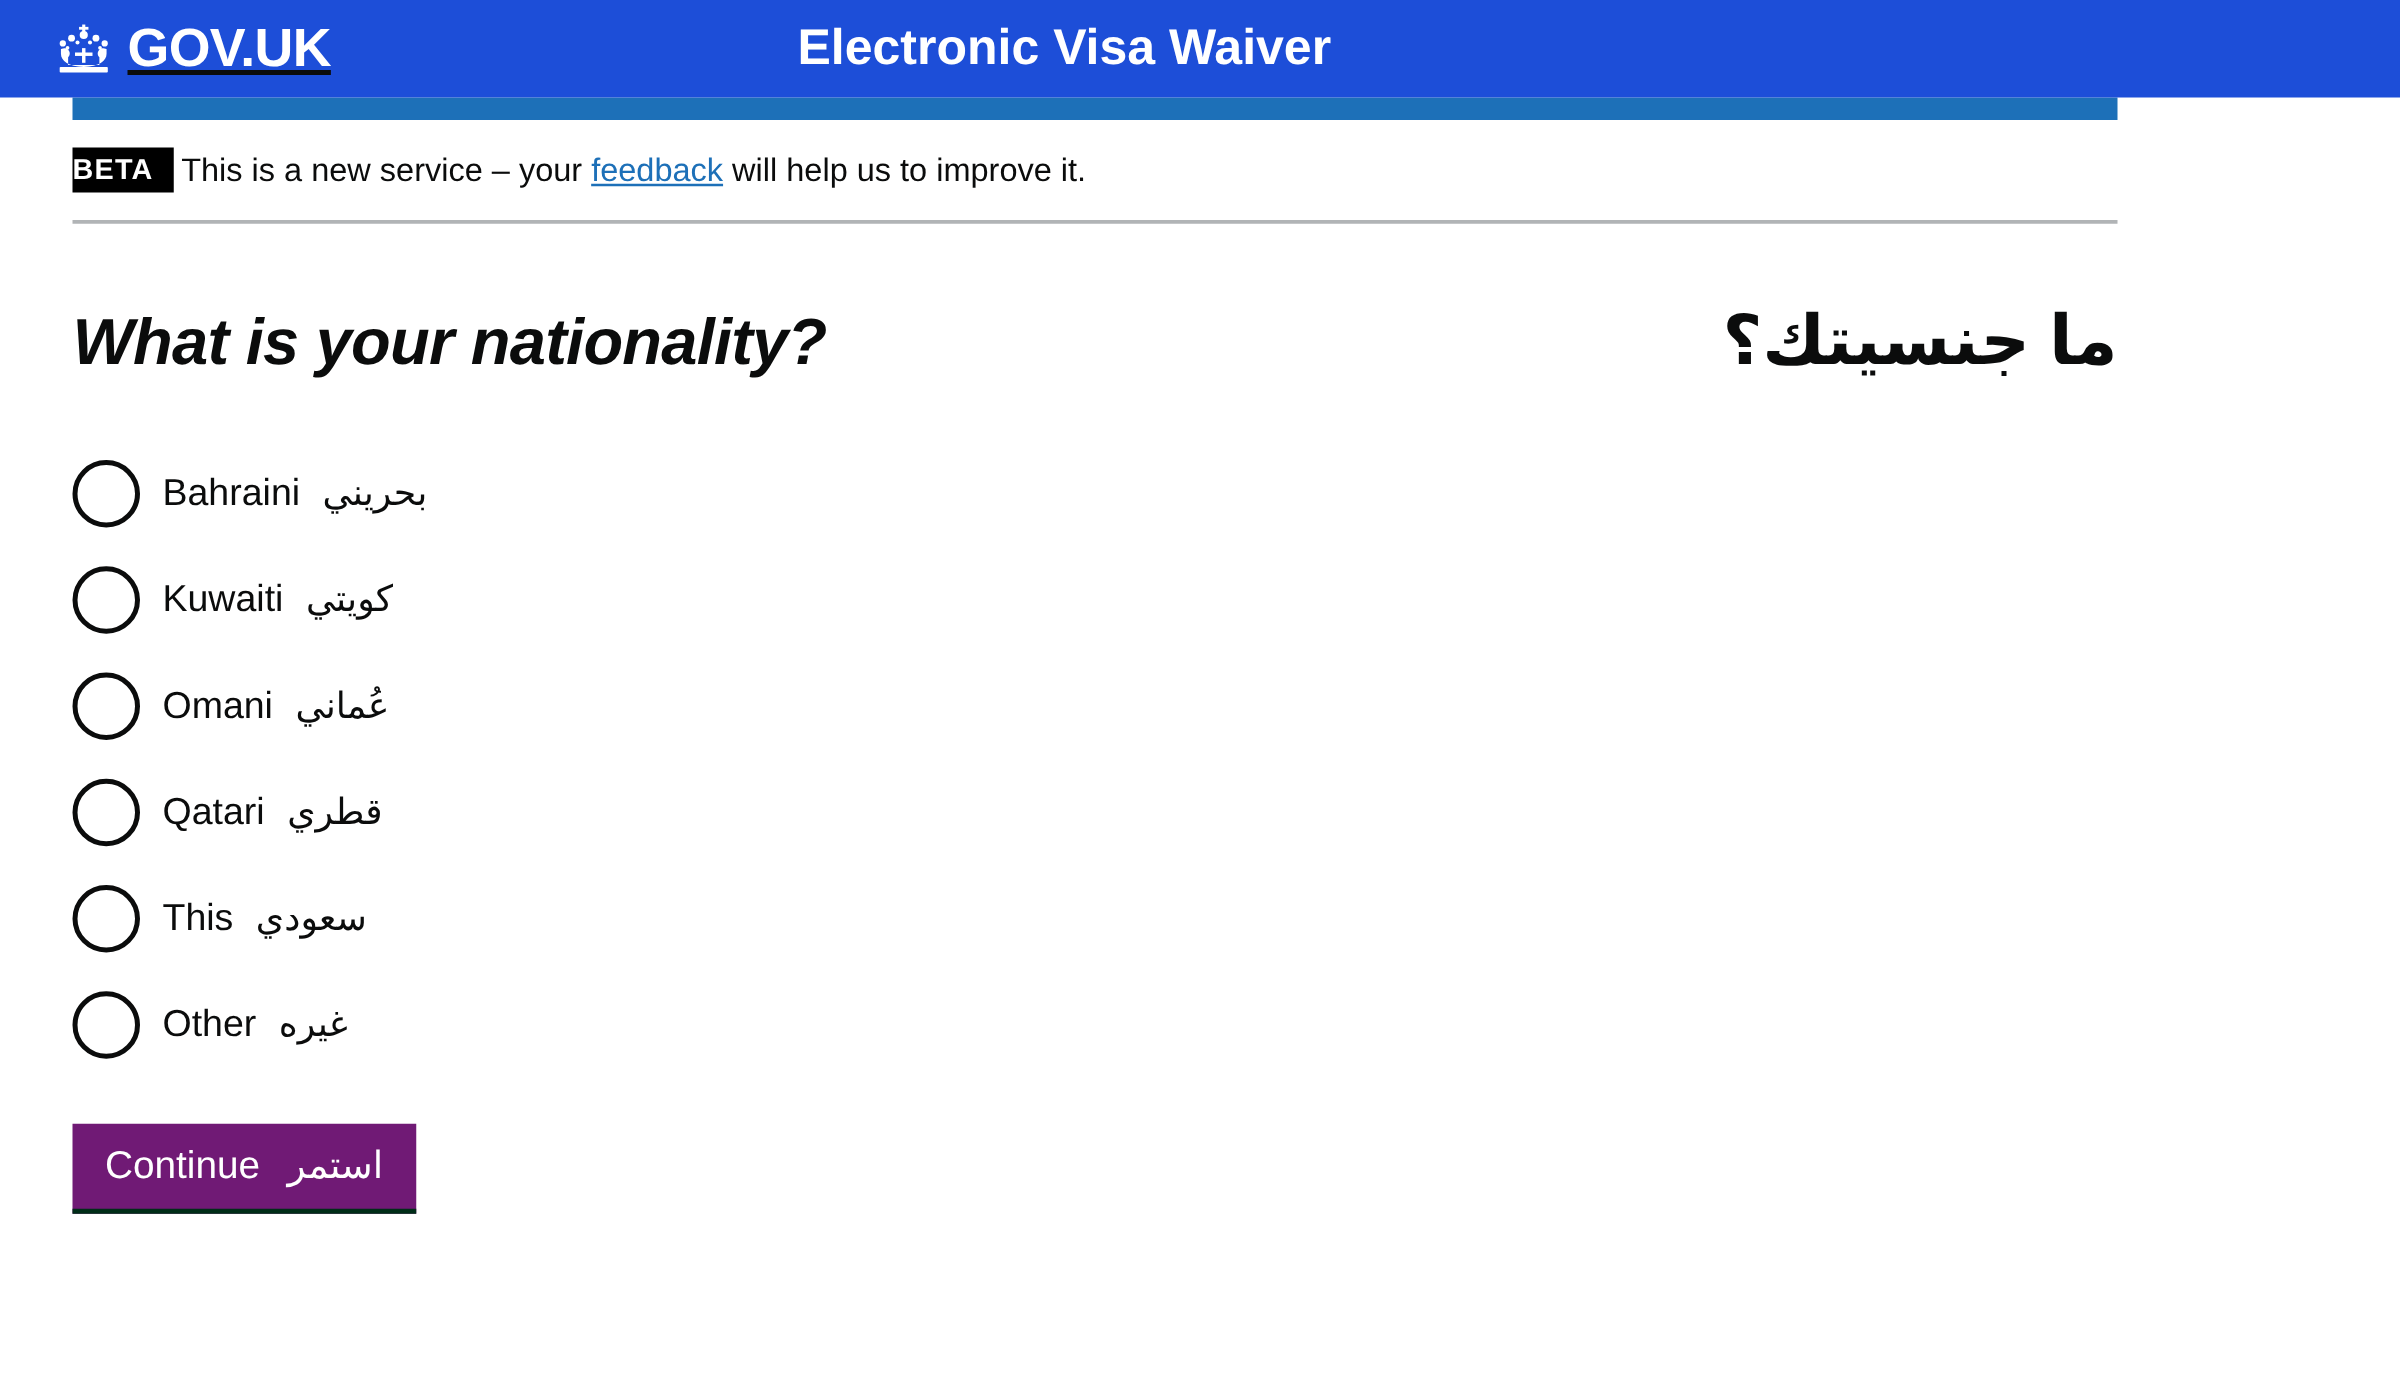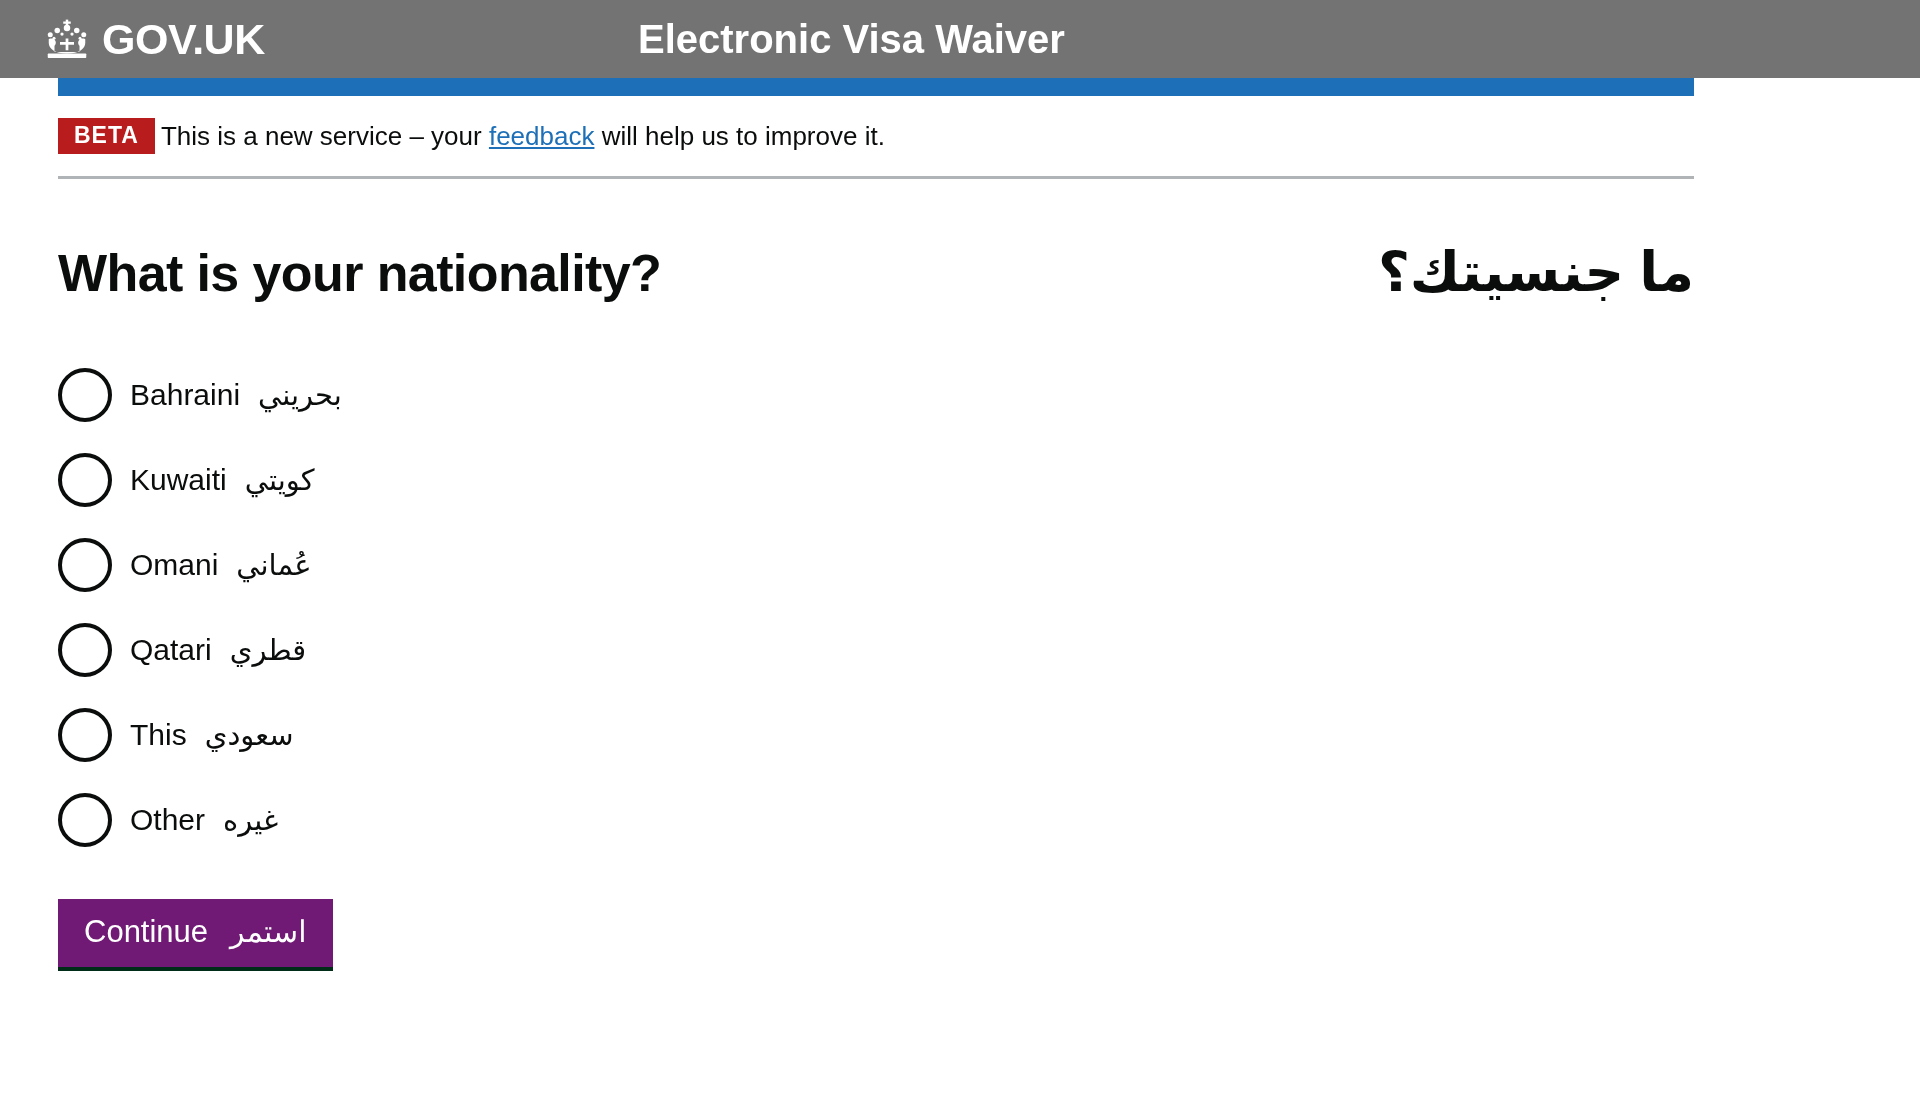--- a/index.html
+++ b/index.html
@@ -13,26 +13,27 @@
     overflow: hidden;
   }
   body {
     font-family: "Liberation Sans", "DejaVu Sans", sans-serif;
     color: #0b0c0c;
     -webkit-font-smoothing: antialiased;
   }
 
   
   .govuk-header {
-    background: #737373;
+    background: #1d4ed8;
     height: 78px;
     width: 100%;
     position: relative;
     display: flex;
     align-items: center;
+    text-decoration: underline;
   }
   .header-logo {
     display: flex;
     align-items: center;
     gap: 12px;
     margin-left: 44px;
     text-decoration: none;
   }
   .crown-icon {
     display: block;
@@ -74,26 +75,26 @@
   }
 
   
   .phase-banner {
     padding: 22px 0 22px 0;
     border-bottom: 3px solid #b1b4b6;
     display: flex;
     align-items: center;
   }
   .phase-tag {
-    background: #b91c1c;
+    background: #000000;
     color: #ffffff;
     font-size: 23px;
     font-weight: bold;
     letter-spacing: 1px;
-    padding: 5px 16px 6px 16px;
+    padding: 5px 16px 6px 0;
     display: inline-block;
     line-height: 1.1;
   }
   .phase-text {
     font-size: 26px;
     color: #0b0c0c;
     margin-left: 6px;
     line-height: 1.2;
   }
   .phase-text a {
@@ -110,20 +111,21 @@
     display: flex;
     align-items: baseline;
     justify-content: space-between;
   }
   .question-heading {
     font-size: 52px;
     font-weight: bold;
     line-height: 1.1;
     margin: 0;
     letter-spacing: -0.6px;
+    font-style: italic;
   }
   .question-heading-ar {
     font-size: 55px;
     font-weight: bold;
     line-height: 1.15;
     margin: 0;
     direction: rtl;
     white-space: nowrap;
   }
 

